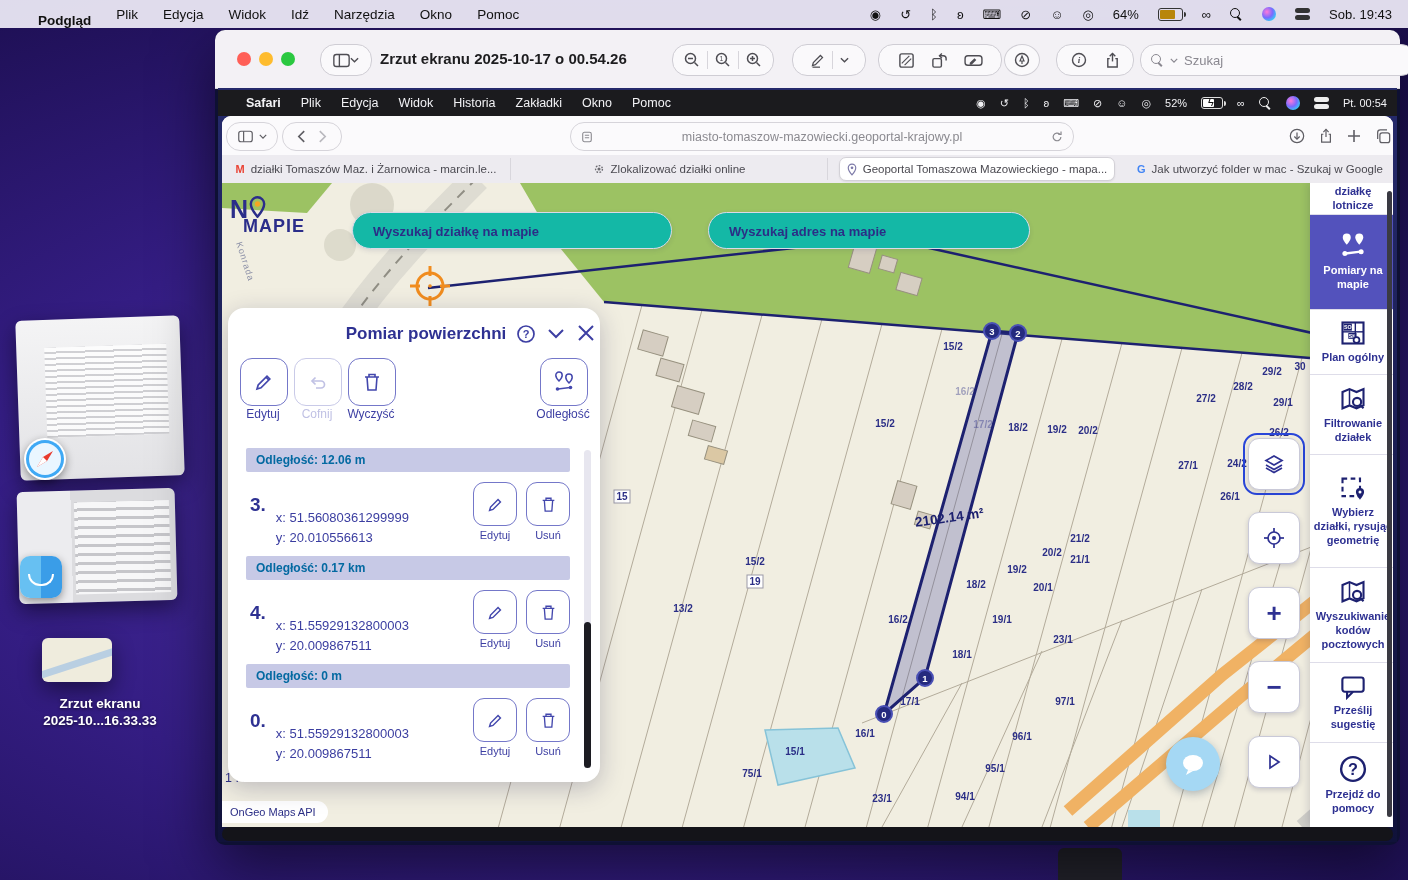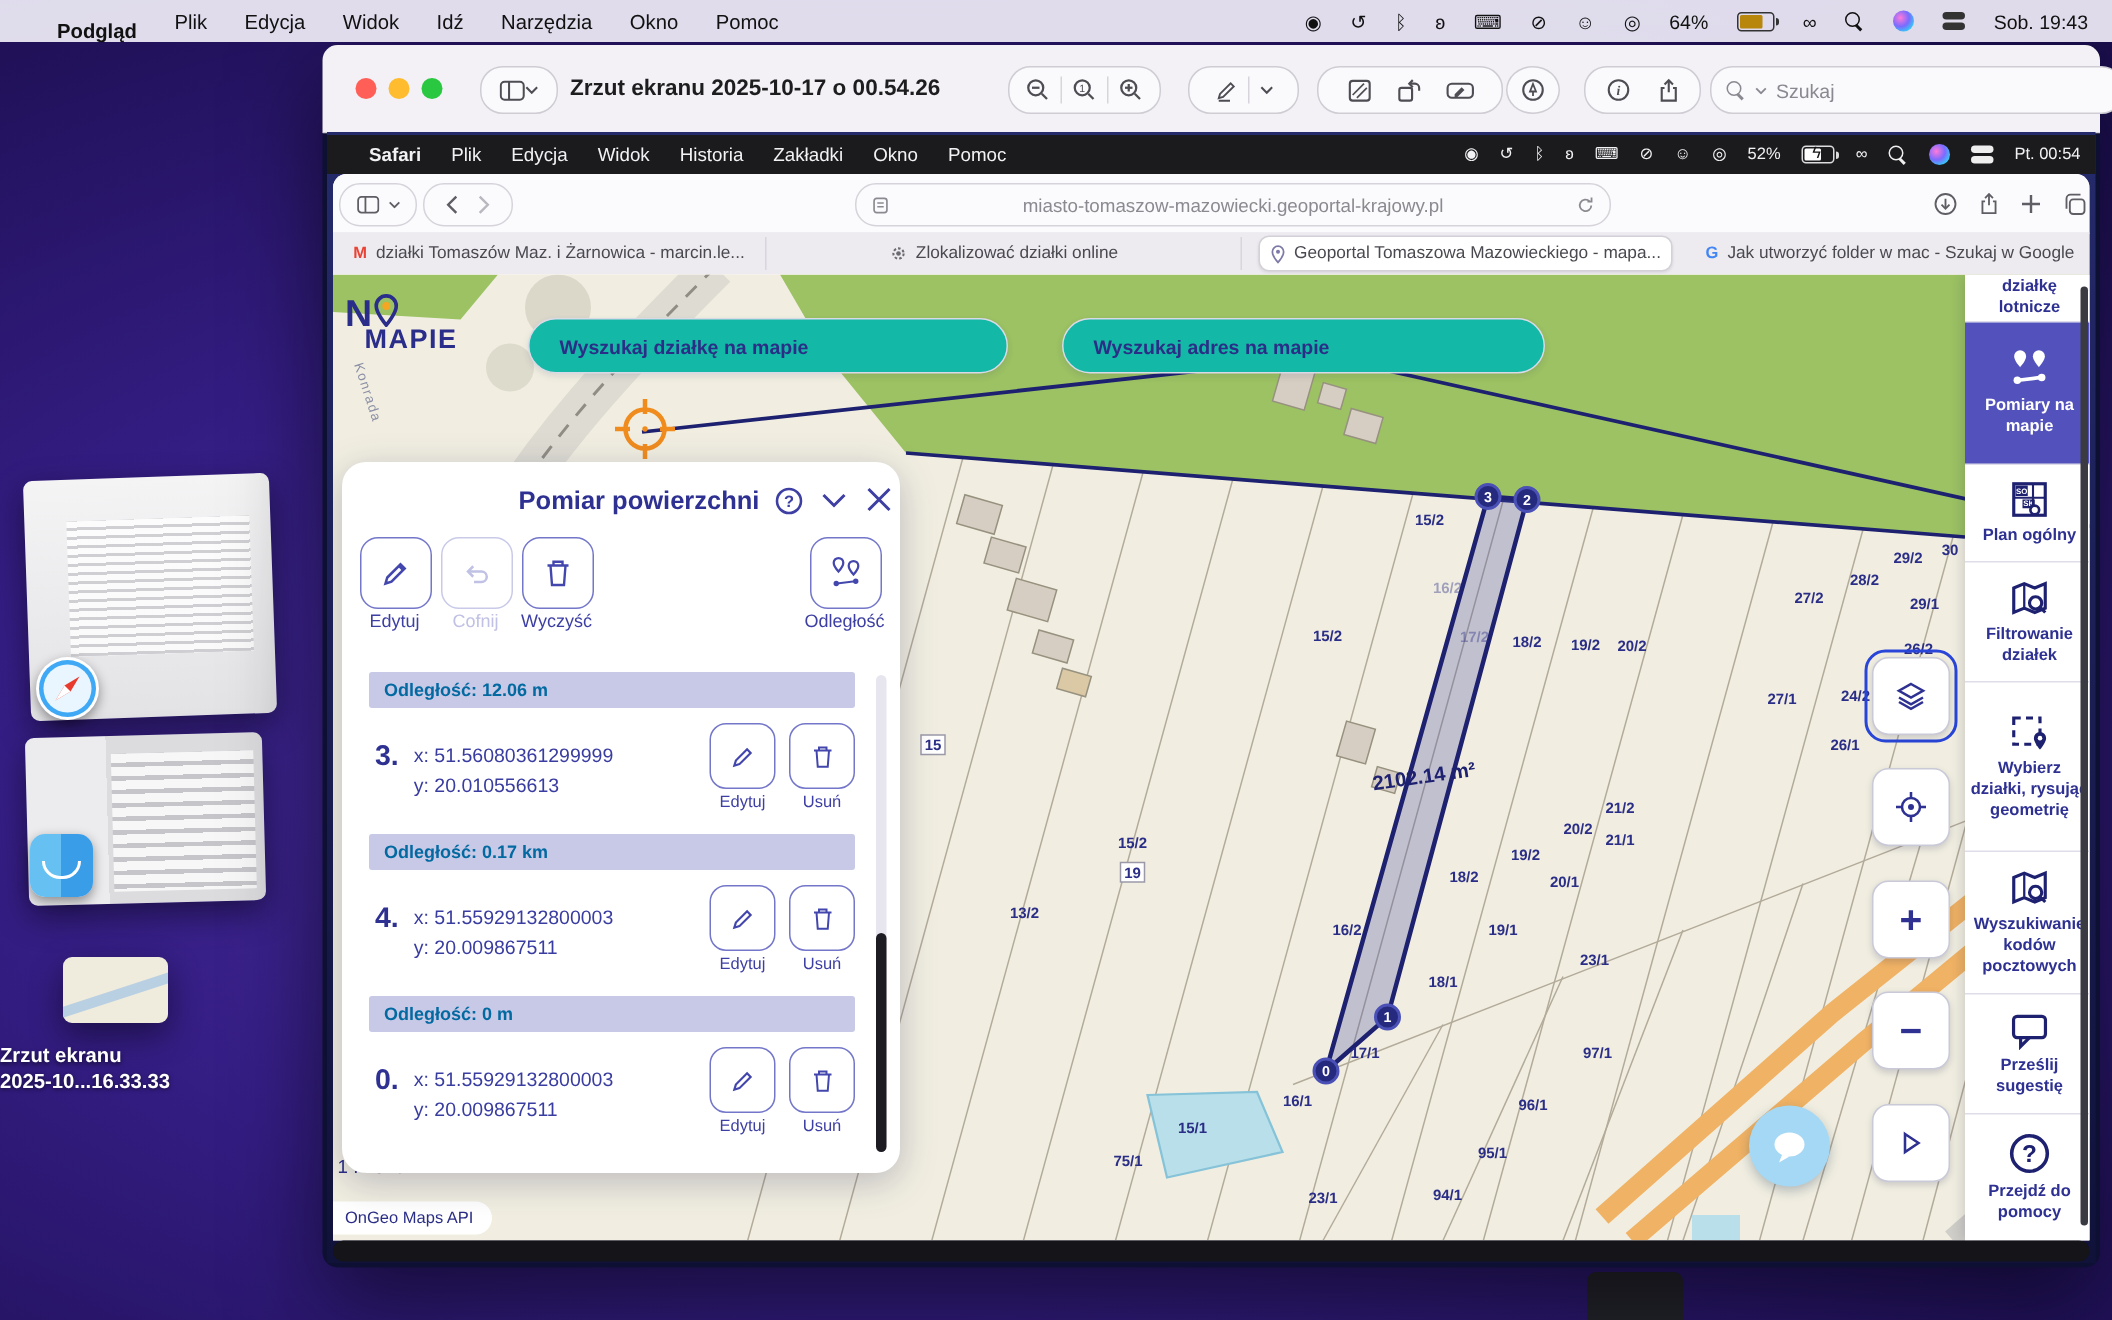--- a/index.html
+++ b/index.html
@@ -41,21 +41,21 @@
     background:linear-gradient(90deg,#ececef 0 34%, #dcdcdf 34% 100%);overflow:hidden;}
   #thumb2 .rows{position:absolute;left:36%;top:12px;right:6px;bottom:8px;
     background:repeating-linear-gradient(#f7f7f8 0 6px,#c6c6ca 6px 9px);}
   #thumb3{left:42px;top:638px;width:70px;height:44px;background:#efecdd;overflow:hidden;}
   #thumb3 i{position:absolute;left:-8px;top:18px;width:110px;height:7px;background:#b9cfe2;transform:rotate(-18deg);}
   .badge{position:absolute;width:42px;height:42px;border-radius:10px;box-shadow:0 3px 8px rgba(0,0,0,.4);}
   #safari-badge{left:24px;top:438px;background:#fff;border-radius:50%;}
   #finder-badge{left:20px;top:556px;background:linear-gradient(90deg,#67c0f2 50%,#3a9de8 50%);}
   #finder-badge::after{content:"";position:absolute;left:8px;right:8px;bottom:12px;height:10px;
     border:2.5px solid #fff;border-top:none;border-radius:0 0 12px 12px;}
-  #thumb-label{left:0;top:696px;width:200px;text-align:left;color:#fff;font-weight:bold;
+  #thumb-label{left:0;top:696px;width:200px;text-align:center;color:#fff;font-weight:bold;
     font-size:13.5px;line-height:1.25;text-shadow:0 1px 3px rgba(0,0,0,.6);}
   #dock-peek{left:1058px;top:848px;width:64px;height:32px;background:#23232c;border-radius:6px 6px 0 0;}
   
   #pwin{position:absolute;left:215px;top:30px;width:1185px;height:815px;border-radius:10px;
     background:#0e1033;box-shadow:0 22px 60px rgba(0,0,0,.55);z-index:10;}
   #ptitle{position:absolute;left:0;top:0;right:0;height:58px;background:#f3f1f5;
     border-radius:10px 10px 0 0;border-bottom:1px solid #d3d1d7;}
   .tl{position:absolute;top:22px;width:14px;height:14px;border-radius:50%;}
   .cap{position:absolute;top:14px;height:30px;border:1px solid #cfcdd4;border-radius:15px;
     background:#faf9fb;display:flex;align-items:center;justify-content:center;color:#4e4d53;}
@@ -110,21 +110,21 @@
   .pbtn{position:absolute;width:46px;height:46px;border:1.5px solid #7477c9;border-radius:12px;background:#fff;
     display:flex;align-items:center;justify-content:center;color:#4347ad;}
   .pbtn.dis{border-color:#c9cae8;color:#c0c1e4;}
   .pbl{position:absolute;font-size:12px;color:#3d3fa3;text-align:center;}
   .pbl.dis{color:#c0c1e4;}
   #plist{position:absolute;left:12px;right:30px;top:140px;bottom:10px;overflow:hidden;}
   .dhdr{background:#c7c9e6;color:#0369a1;font-size:12px;font-weight:bold;border-radius:2px;
     padding:5px 0 5px 10px;margin:0 0 8px 6px;}
   .prow{display:flex;align-items:flex-start;margin:0 0 10px 6px;height:66px;}
   .pidx{font-size:19px;font-weight:bold;margin:14px 10px 0 4px;}
-  .pxy{font-size:13px;line-height:1.5;color:#3a3da0;margin-top:14px;flex:1;}
+  .pxy{font-size:13px;line-height:1.5;color:#3a3da0;margin-top:28px;flex:1;}
   .rbtn{width:42px;height:42px;border:1.5px solid #7477c9;border-radius:11px;background:#fff;
     display:flex;align-items:center;justify-content:center;color:#4347ad;margin-top:2px;}
   .rbl{font-size:11px;color:#3d3fa3;text-align:center;margin-top:3px;}
   .rwrap{display:flex;flex-direction:column;align-items:center;margin-left:9px;}
   #pscroll{position:absolute;right:9px;top:142px;width:7px;bottom:14px;background:#e7e6ef;border-radius:4px;}
   #pscroll i{position:absolute;left:0;right:0;bottom:0;height:46%;background:#1c1c22;border-radius:4px;display:block;}
   
   #fside{left:1088px;top:0;width:86px;height:644px;background:#fff;z-index:4;
     box-shadow:-2px 0 8px rgba(20,20,60,.15);}
   .fitem{box-sizing:border-box;border-bottom:1px solid #dedde9;display:flex;flex-direction:column;

